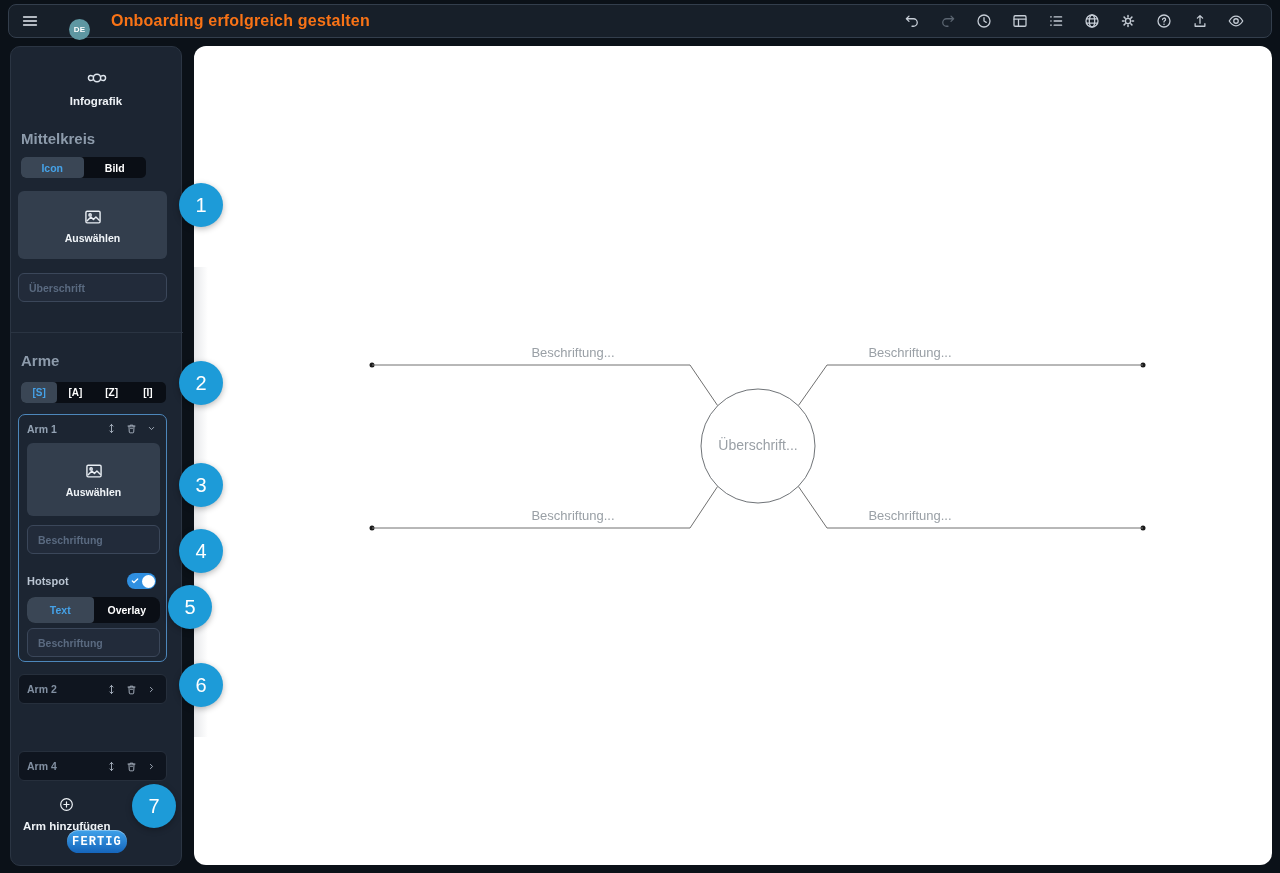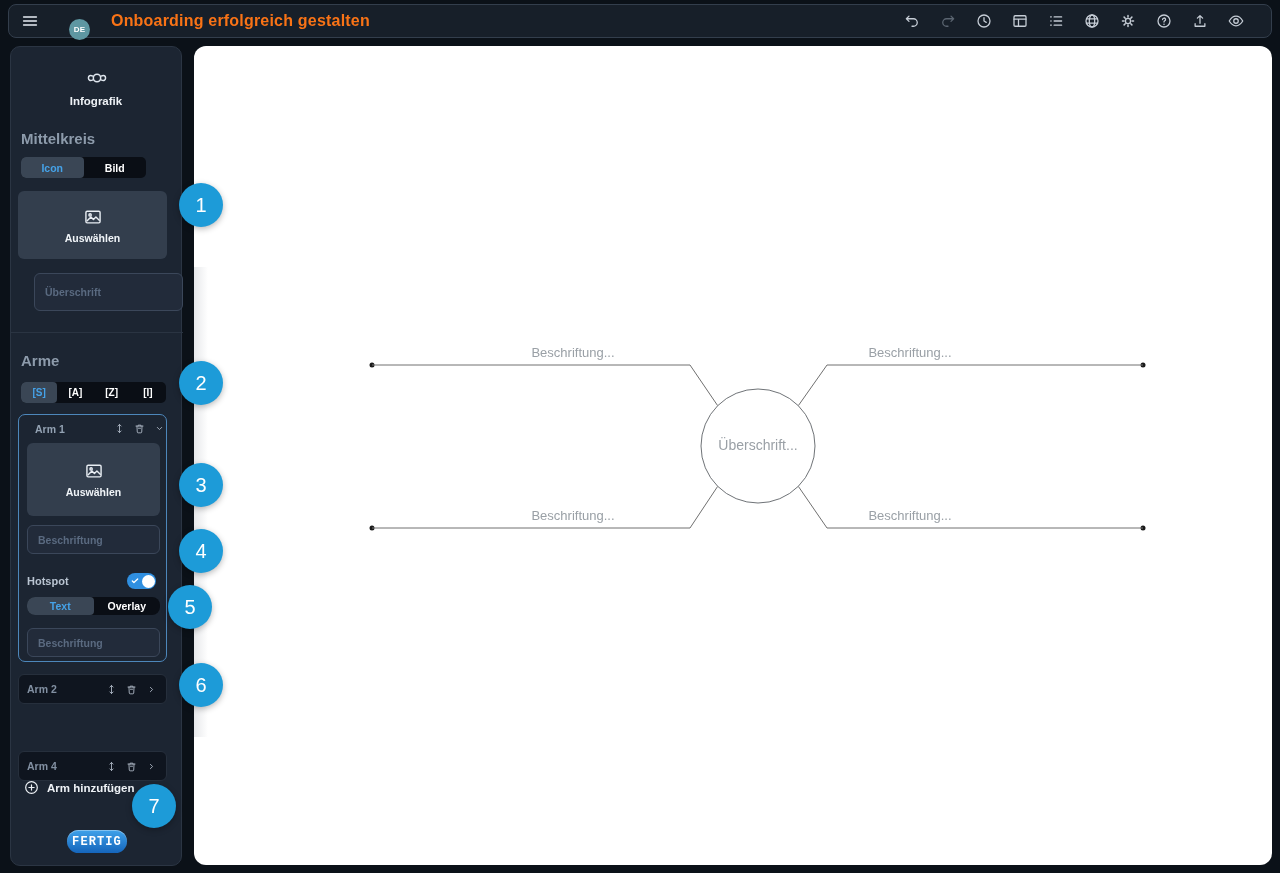--- a/index.html
+++ b/index.html
@@ -37,36 +37,36 @@
     display:flex; flex-direction:column; align-items:center; justify-content:center; gap:5px; cursor:pointer; }
   .pickbox .plabel { color:#f0f4f8; font-size:10.5px; font-weight:700; }
   .pickbox svg { width:20px; height:20px; color:#e8edf3; }
   input.tb { position:absolute; background:#222b3a; border:1px solid #3b475a; border-radius:6px;
     color:#dfe6ee; font-family:"Liberation Sans",sans-serif; font-size:10.5px; font-weight:700; padding:0 10px; outline:none; }
   input.tb::placeholder { color:#5a6a80; }
   .divider { position:absolute; left:0; width:172px; height:1px; background:#2a3442; }
 
   .arm-panel { position:absolute; left:7px; top:367px; width:149px; height:248px;
     border:1px solid #4d87bb; border-radius:7px; }
-  .arm-head { position:absolute; left:8px; top:0; width:100%; height:27px; display:flex; align-items:center; padding:0 8px; }
+  .arm-head { position:absolute; left:0; top:0; width:100%; height:27px; display:flex; align-items:center; padding:0 8px; }
   .arm-label { color:#93a2b3; font-size:10.5px; font-weight:700; }
   .arm-head-icons, .row-icons { margin-left:auto; display:flex; align-items:center; gap:7px; color:#aab4c1; }
   .arm-head-icons svg, .row-icons svg { width:13px; height:13px; cursor:pointer; }
 
   .hotspot-label { position:absolute; left:8px; top:160px; color:#b9c4d1; font-size:11px; font-weight:700; }
   .toggle { position:absolute; left:108px; top:158px; width:29px; height:16px; border-radius:9px;
     background:#2f8fe0; display:flex; align-items:center; cursor:pointer; }
   .toggle svg { width:8px; height:8px; margin-left:4px; stroke:#fff; stroke-width:2; fill:none; stroke-linecap:round; stroke-linejoin:round; }
   .knob { position:absolute; right:1.5px; top:1.5px; width:13px; height:13px; border-radius:50%; background:#fff; }
 
   .arm-row { position:absolute; left:7px; width:149px; height:30px; background:#0f151f;
     border:1px solid #262f3c; border-radius:6px; display:flex; align-items:center; padding:0 8px; cursor:pointer; }
   .arm-row .arm-label { color:#8290a2; }
 
-  .add-arm { position:absolute; left:12px; top:732px; display:flex; align-items:center; gap:7px; cursor:pointer; color:#eef2f6; }
+  .add-arm { position:absolute; left:12px; top:749px; display:flex; align-items:center; gap:7px; cursor:pointer; color:#eef2f6;flex-direction:column; }
   .add-arm svg { width:17px; height:17px; }
   .add-arm span { font-size:11.5px; font-weight:700; }
 
   .fertig { position:absolute; left:56px; top:783px; width:60px; height:23px; border:none; border-radius:12px;
     background:linear-gradient(180deg,#3fa2ea 0%,#1565bb 100%); box-shadow:inset 0 1px 0 rgba(255,255,255,.35);
     color:#fff; font-family:Liberation Mono, monospace; font-size:12px; font-weight:700; letter-spacing:1.1px; cursor:pointer; }
 
   
   .canvas { position:absolute; left:194px; top:46px; width:1078px; height:819px;
     background:#ffffff; border-radius:12px; overflow:hidden; }
@@ -182,21 +182,21 @@
 
     <div class="pickbox" style="left:7px; top:144px; width:149px; height:68px;">
       <svg class="ic" viewBox="0 0 24 24">
           <rect x="3.5" y="5" width="17" height="14" rx="1.5"></rect>
           <circle cx="8.5" cy="9.5" r="1.4"></circle>
           <path d="M5 16.5l4.5-4.5 3 3 3-3 4 4"></path>
         </svg>
       <span class="plabel">Auswählen</span>
     </div>
 
-    <input class="tb" style="left: 23px; top: 226px; width: 149px; height: 38px;" placeholder="Überschrift">
+    <input class="tb" style="left: 7px; top: 226px; width: 149px; height: 29px;" placeholder="Überschrift">
 
     <div class="divider" style="top:285px;"></div>
 
     <div class="sec-heading" style="top:305px;">Arme</div>
 
     <div class="seg" style="left:10px; top:335px; width:145px; height:21px;">
       <div class="seg-btn active" style="font-size:10px;">[S]</div>
       <div class="seg-btn" style="font-size:10px;">[A]</div>
       <div class="seg-btn" style="font-size:10px;">[Z]</div>
       <div class="seg-btn" style="font-size:10px;">[I]</div>
@@ -230,21 +230,21 @@
       <input class="tb" style="left: 8px; top: 110px; width: 133px; height: 29px;" placeholder="Beschriftung">
 
       <div class="hotspot-label">Hotspot</div>
       <div class="toggle">
         <svg viewBox="0 0 12 12">
             <path d="M2 6l2.4 2.4L10 3"></path>
           </svg>
         <span class="knob"></span>
       </div>
 
-      <div class="seg" style="left:8px; top:182px; width:133px; height:18px;border-radius:8px;">
+      <div class="seg" style="left:8px; top:182px; width:133px; height:26px;border-radius:8px;">
         <div class="seg-btn active">Text</div>
         <div class="seg-btn">Overlay</div>
       </div>
 
       <input class="tb" style="left: 8px; top: 213px; width: 133px; height: 29px;" placeholder="Beschriftung">
     </div>
 
     <div class="arm-row" style="top:627px;">
       <span class="arm-label">Arm 2</span>
       <span class="row-icons">

